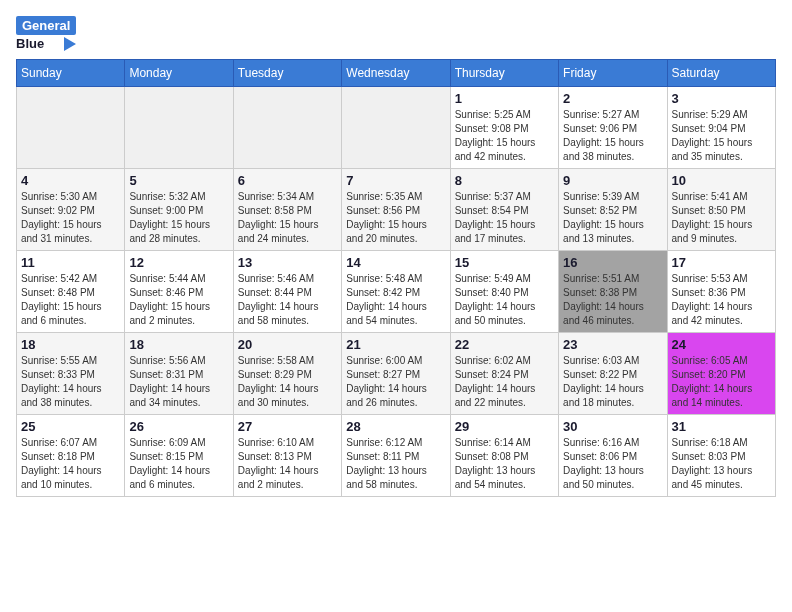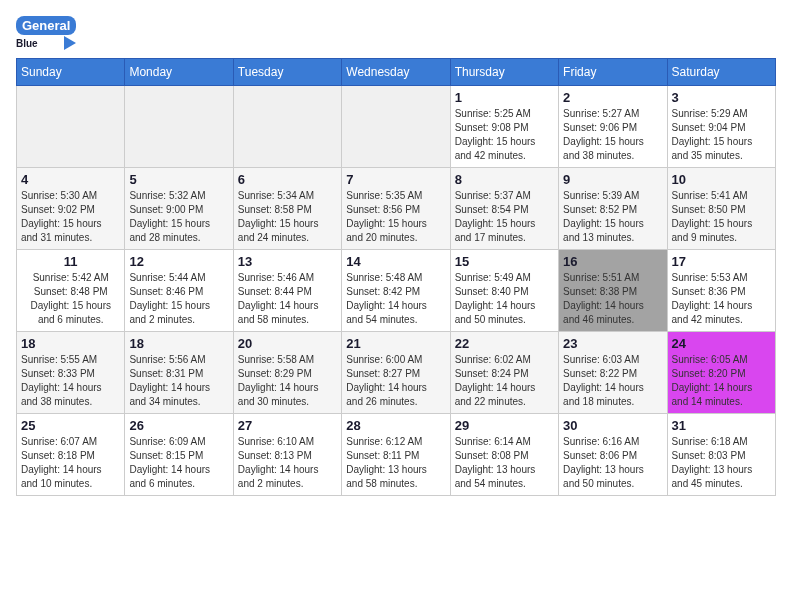--- a/index.html
+++ b/index.html
@@ -81,23 +81,23 @@
       gap: 2px;
     }
   </style>
 </head>
 <body>
 
 <div class="header-area">
   <div class="logo">
     <div class="logo-container">
       <div style="display:flex; flex-direction:column; align-items:center;">
-        <div style="background:#3a7bd5; color:#fff; font-weight:bold; font-size:13px; padding:2px 6px; border-radius:8px; font-family:Arial;">General</div>
+        <div style="background:#3a7bd5; color:#fff; font-weight:bold; font-size:13px; padding:2px 6px; border-radius:2px; font-family:Arial;">General</div>
         <div style="display:flex; align-items:center; justify-content:space-between; width:100%; margin-top:1px;">
-          <span style="color:#1a1a2e; font-weight:bold; font-size:10px;">Blue</span>
+          <span style="color:#1a1a2e; font-weight:bold; font-size:13px;">Blue</span>
           <span style="display:inline-block; width:0; height:0; border-top:7px solid transparent; border-bottom:7px solid transparent; border-left:12px solid #3a7bd5; margin-left:4px;"></span>
         </div>
       </div>
     </div>
   </div>
   <div class="title-area">
     <h1></h1>
     <h2></h2>
   </div>
 </div>
@@ -157,21 +157,21 @@
         <td style="background: rgb(245, 245, 245);">
           <span class="day-number">9</span>
           <div class="cell-content">Sunrise: 5:39 AM<br>Sunset: 8:52 PM<br>Daylight: 15 hours<br>and 13 minutes.</div>
         </td>
         <td style="background: rgb(245, 245, 245);">
           <span class="day-number">10</span>
           <div class="cell-content">Sunrise: 5:41 AM<br>Sunset: 8:50 PM<br>Daylight: 15 hours<br>and 9 minutes.</div>
         </td>
       </tr>
       <tr>
-        <td style="background: rgb(255, 255, 255); text-align: center;">
+        <td style="background: rgb(255, 255, 255);">
           <span class="day-number">11</span>
           <div class="cell-content">Sunrise: 5:42 AM<br>Sunset: 8:48 PM<br>Daylight: 15 hours<br>and 6 minutes.</div>
         </td>
         <td style="background: rgb(255, 255, 255);">
           <span class="day-number">12</span>
           <div class="cell-content">Sunrise: 5:44 AM<br>Sunset: 8:46 PM<br>Daylight: 15 hours<br>and 2 minutes.</div>
         </td>
         <td style="background: rgb(255, 255, 255);">
           <span class="day-number">13</span>
           <div class="cell-content">Sunrise: 5:46 AM<br>Sunset: 8:44 PM<br>Daylight: 14 hours<br>and 58 minutes.</div>

